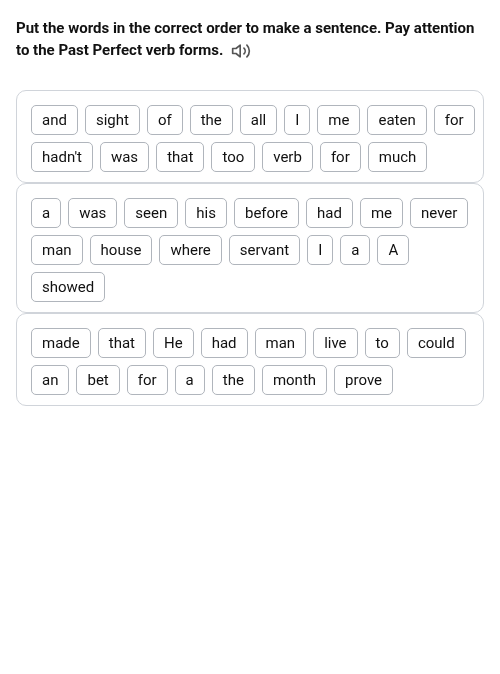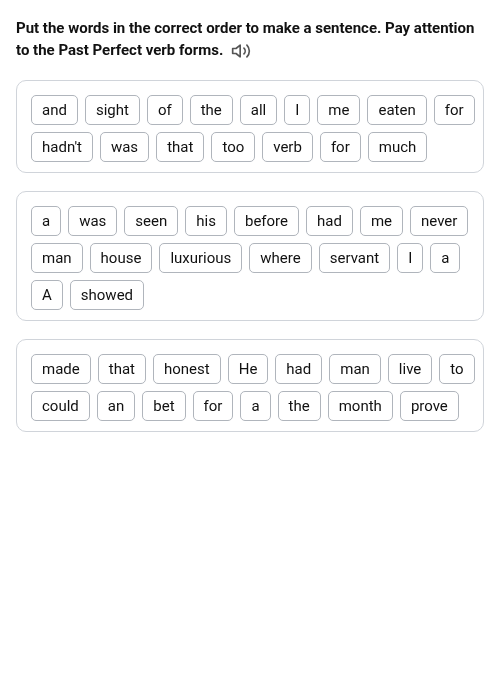--- a/index.html
+++ b/index.html
@@ -7,35 +7,35 @@
       font-family: -apple-system, BlinkMacSystemFont, 'Segoe UI', Roboto, sans-serif;
       background: #fff;
       width: 500px;
       min-height: 674px;
       padding: 18px 16px;
     }
     .instructions {
       font-size: 15px;
       font-weight: 700;
       line-height: 1.45;
-      margin-bottom: 18px;
+      margin-bottom: 28px;
       color: #111;
     }
     .speaker-icon {
       display: inline-flex;
       align-items: center;
       margin-left: 4px;
       cursor: pointer;
       vertical-align: middle;
     }
     .exercise-block {
       border: 1px solid #d0d4da;
       border-radius: 10px;
       padding: 14px 0 10px 14px;
-      margin-bottom: 18px;
+      margin-bottom: 0;
       background: #fff;
     }
     .word-grid {
       display: flex;
       flex-wrap: wrap;
       gap: 7px;
     }
     .word-chip {
       border: 1.5px solid #b0b5bc;
       border-radius: 5px;
@@ -88,34 +88,32 @@
         <span class="word-chip">a</span>
         <span class="word-chip">was</span>
         <span class="word-chip">seen</span>
         <span class="word-chip">his</span>
         <span class="word-chip">before</span>
         <span class="word-chip">had</span>
         <span class="word-chip">me</span>
         <span class="word-chip">never</span>
         <span class="word-chip">man</span>
         <span class="word-chip">house</span>
-        <span class="word-chip">luxurious</span>
         <span class="word-chip">where</span>
         <span class="word-chip">servant</span>
         <span class="word-chip">I</span>
         <span class="word-chip">a</span>
         <span class="word-chip">A</span>
         <span class="word-chip">showed</span>
       </div>
     </div>
     <div class="exercise-block">
       <div class="word-grid">
         <span class="word-chip">made</span>
         <span class="word-chip">that</span>
-        <span class="word-chip">honest</span>
         <span class="word-chip">He</span>
         <span class="word-chip">had</span>
         <span class="word-chip">man</span>
         <span class="word-chip">live</span>
         <span class="word-chip">to</span>
         <span class="word-chip">could</span>
         <span class="word-chip">an</span>
         <span class="word-chip">bet</span>
         <span class="word-chip">for</span>
         <span class="word-chip">a</span>

